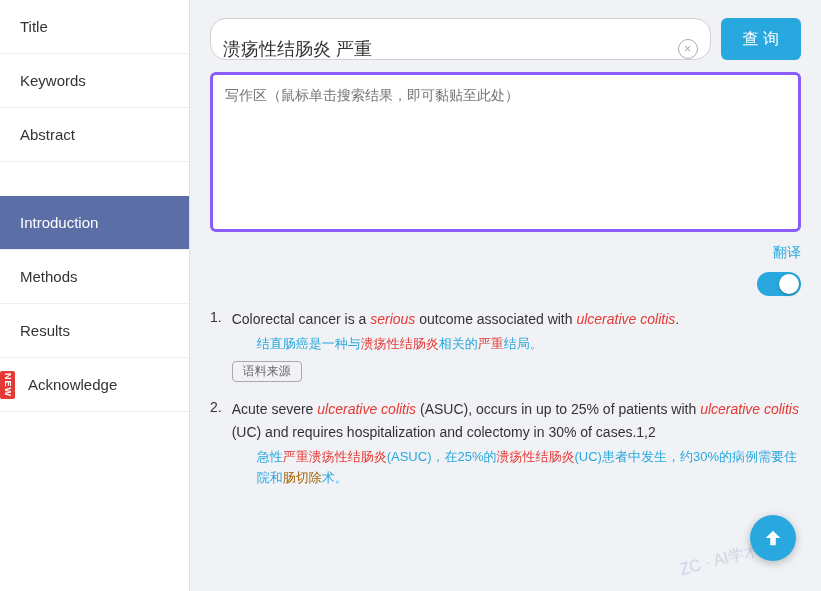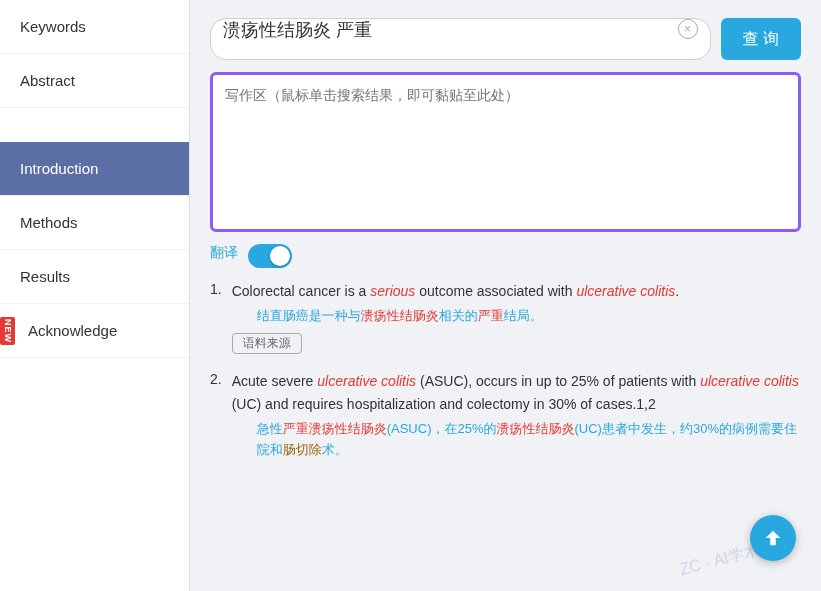--- a/index.html
+++ b/index.html
@@ -75,21 +75,21 @@
       align-items: center;
       gap: 10px;
       background: transparent;
     }
     .search-input-wrapper {
       flex: 1;
       background: #fff;
       border: 1px solid #d0d0d0;
       border-radius: 16px;
       display: flex;
-      align-items: flex-start;
+      align-items: flex-end;
       padding: 0 12px;
       height: 42px;
     }
     .search-input {
       flex: 1;
       border: none;
       outline: none;
       font-size: 18px;
       color: #333;
       background: transparent;
@@ -133,22 +133,23 @@
       font-size: 14px;
       resize: none;
       width: 100%;
       font-family: inherit;
       outline: none;
     }
 
     
     .translate-row {
       display: flex;
-      align-items: flex-start;
+      align-items: flex-end;
       gap: 10px;
+      flex-direction: column;
     }
     .translate-label {
       color: #29a8df;
       font-size: 14px;
     }
     
     .toggle-switch {
       position: relative;
       width: 44px;
       height: 24px;
@@ -261,20 +262,21 @@
       pointer-events: none;
       z-index: 99;
       transform: rotate(-15deg);
     }
   </style>
 </head>
 <body>
 
 <div class="sidebar">
 
+<div class="sidebar-item"><span>Title</span></div>
     <div class="sidebar-item"><span>Keywords</span></div>
     <div class="sidebar-item"><span>Abstract</span></div>
     <div class="sidebar-item active"><span>Introduction</span></div>
     <div class="sidebar-item"><span>Methods</span></div>
     <div class="sidebar-item"><span>Results</span></div>
     <div class="sidebar-item has-badge"><span class="new-badge">NEW</span><span>Acknowledge</span></div>
   </div>
 
 <div class="main">
 

